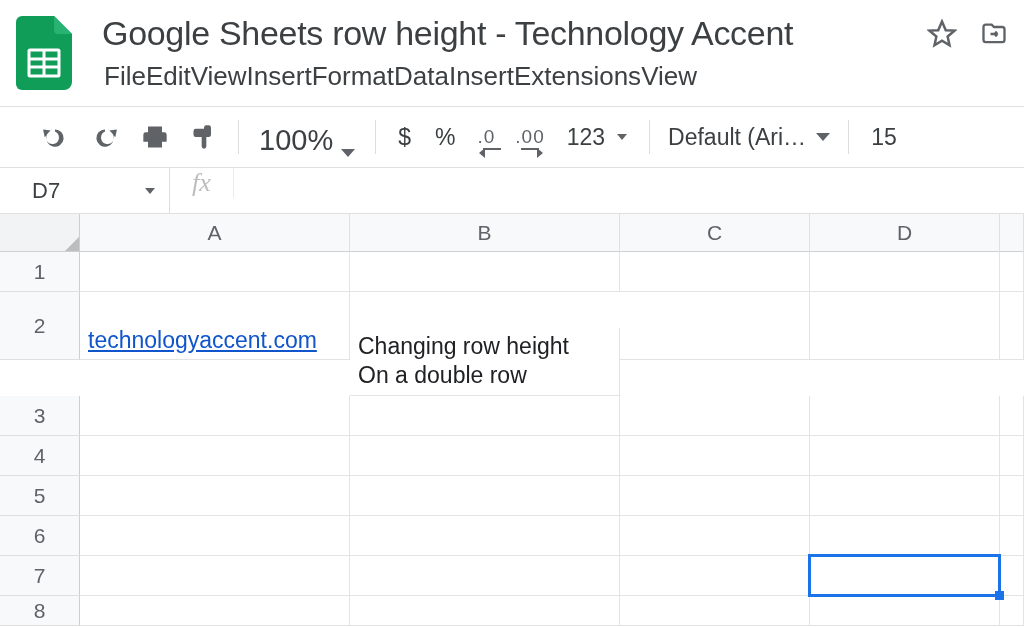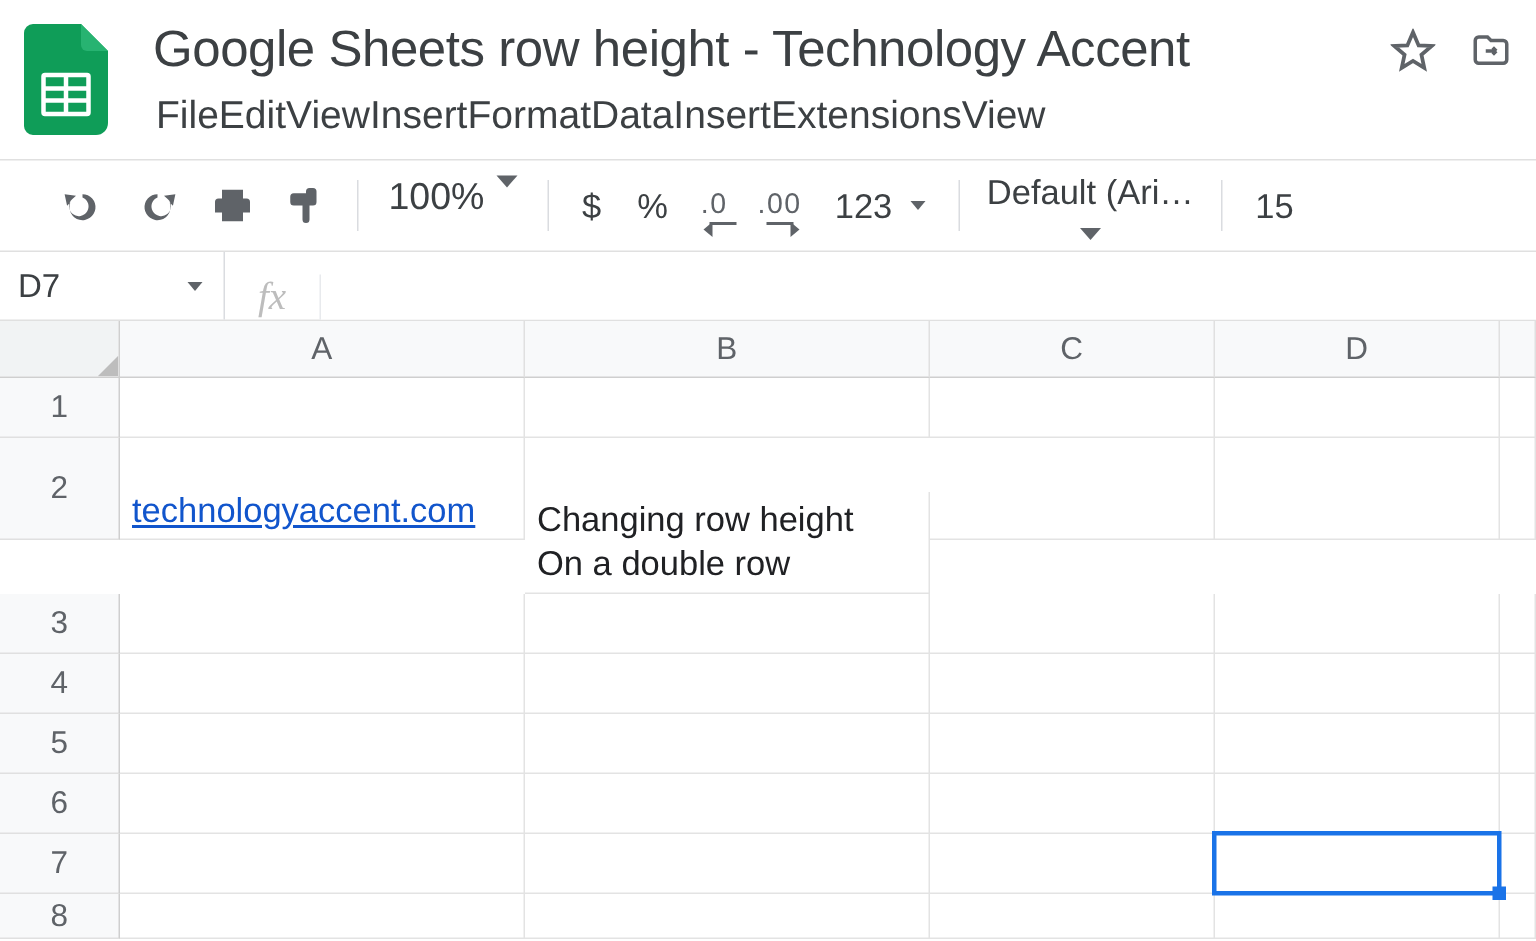--- a/index.html
+++ b/index.html
@@ -65,31 +65,32 @@
   .tool {
     display:flex; align-items:center; justify-content:center;
     height: 40px;
     padding: 0 10px;
     color:#5f6368;
   }
   .sep {
     width:1px; height:34px; background:#dadce0;
     margin: 0 10px;
   }
-  .zoom { font-size:25px; color:#3c4043; display:flex; align-items:flex-start; gap:8px;}
+  .zoom { font-size:29px; color:#3c4043; display:flex; align-items:flex-end; gap:8px;}
   .fmt { font-size:23px; color:#3c4043; padding:0 12px;}
-  .fontsel { font-size:23px; color:#3c4043; display:flex; align-items:center; gap:10px; padding:0 8px;flex-direction:column;}
+  .fontsel { font-size:23px; color:#3c4043; display:flex; align-items:center; gap:10px; padding:0 8px;}
   .caret { width:0; height:0; border-left:7px solid transparent; border-right:7px solid transparent; border-top:8px solid #5f6368; display:inline-block;}
   .caret-sm { border-left:5px solid transparent; border-right:5px solid transparent; border-top:6px solid #5f6368;}
   
   .fxbar {
     display:flex;
-    align-items:flex-end;
+    align-items:flex-start;
     border-bottom: 1px solid #e0e0e0;
     height: 46px;
+    padding-left: 20px;
   }
   .namebox {
     width: 150px;
     display:flex; align-items:center; justify-content:space-between;
     padding: 0 14px 0 12px;
     font-size: 22px;
     color:#3c4043;
     border-right: 1px solid #dadce0;
     height:100%;
   }

